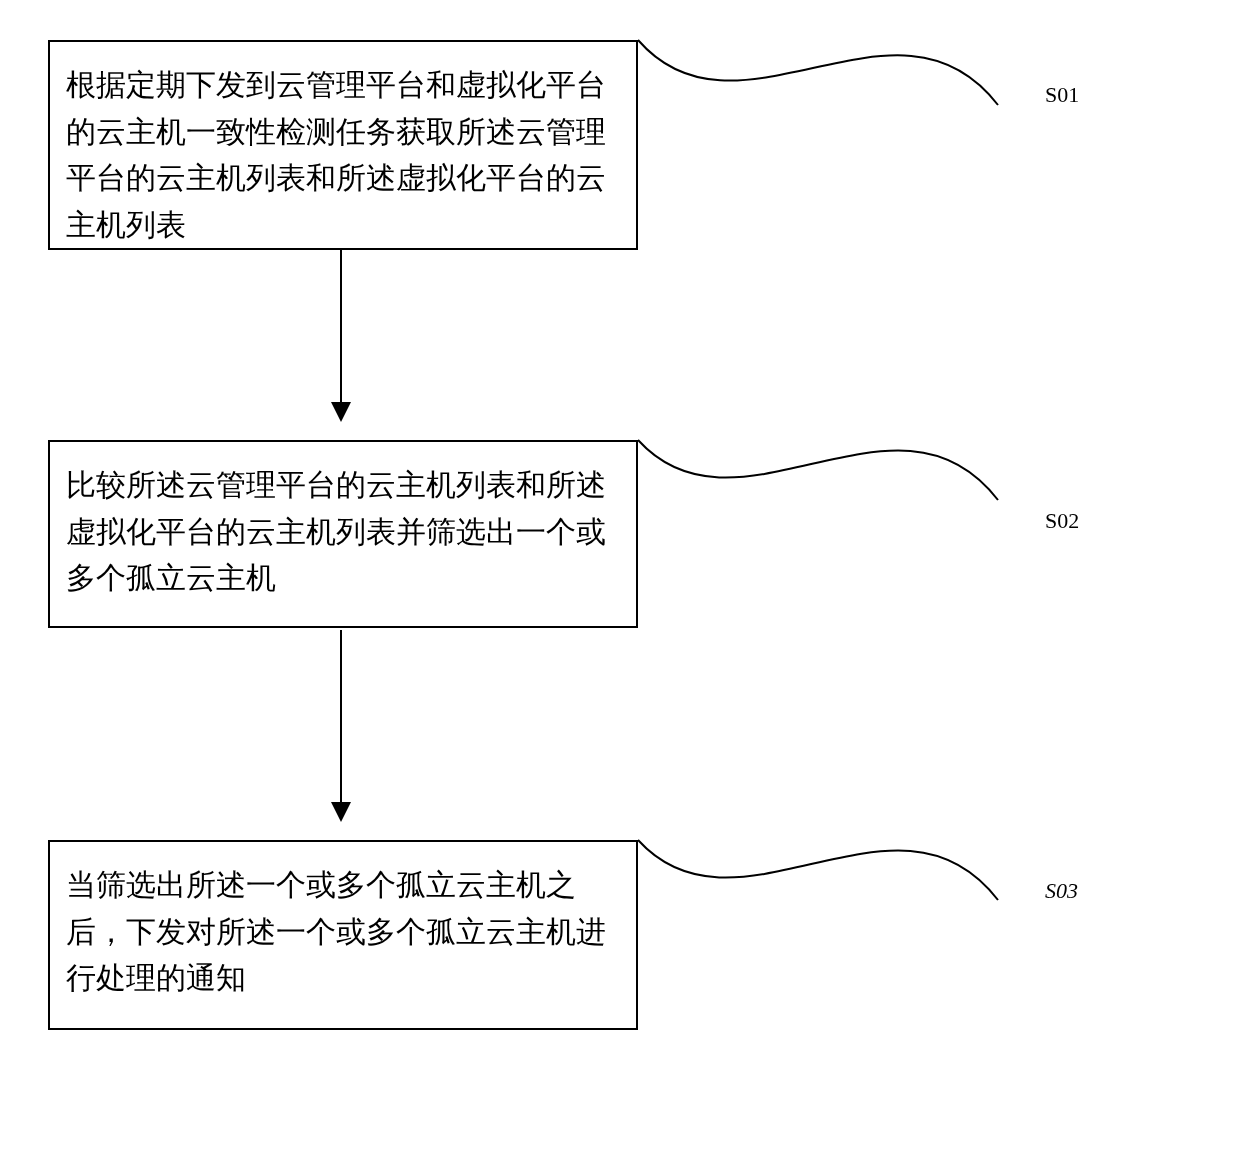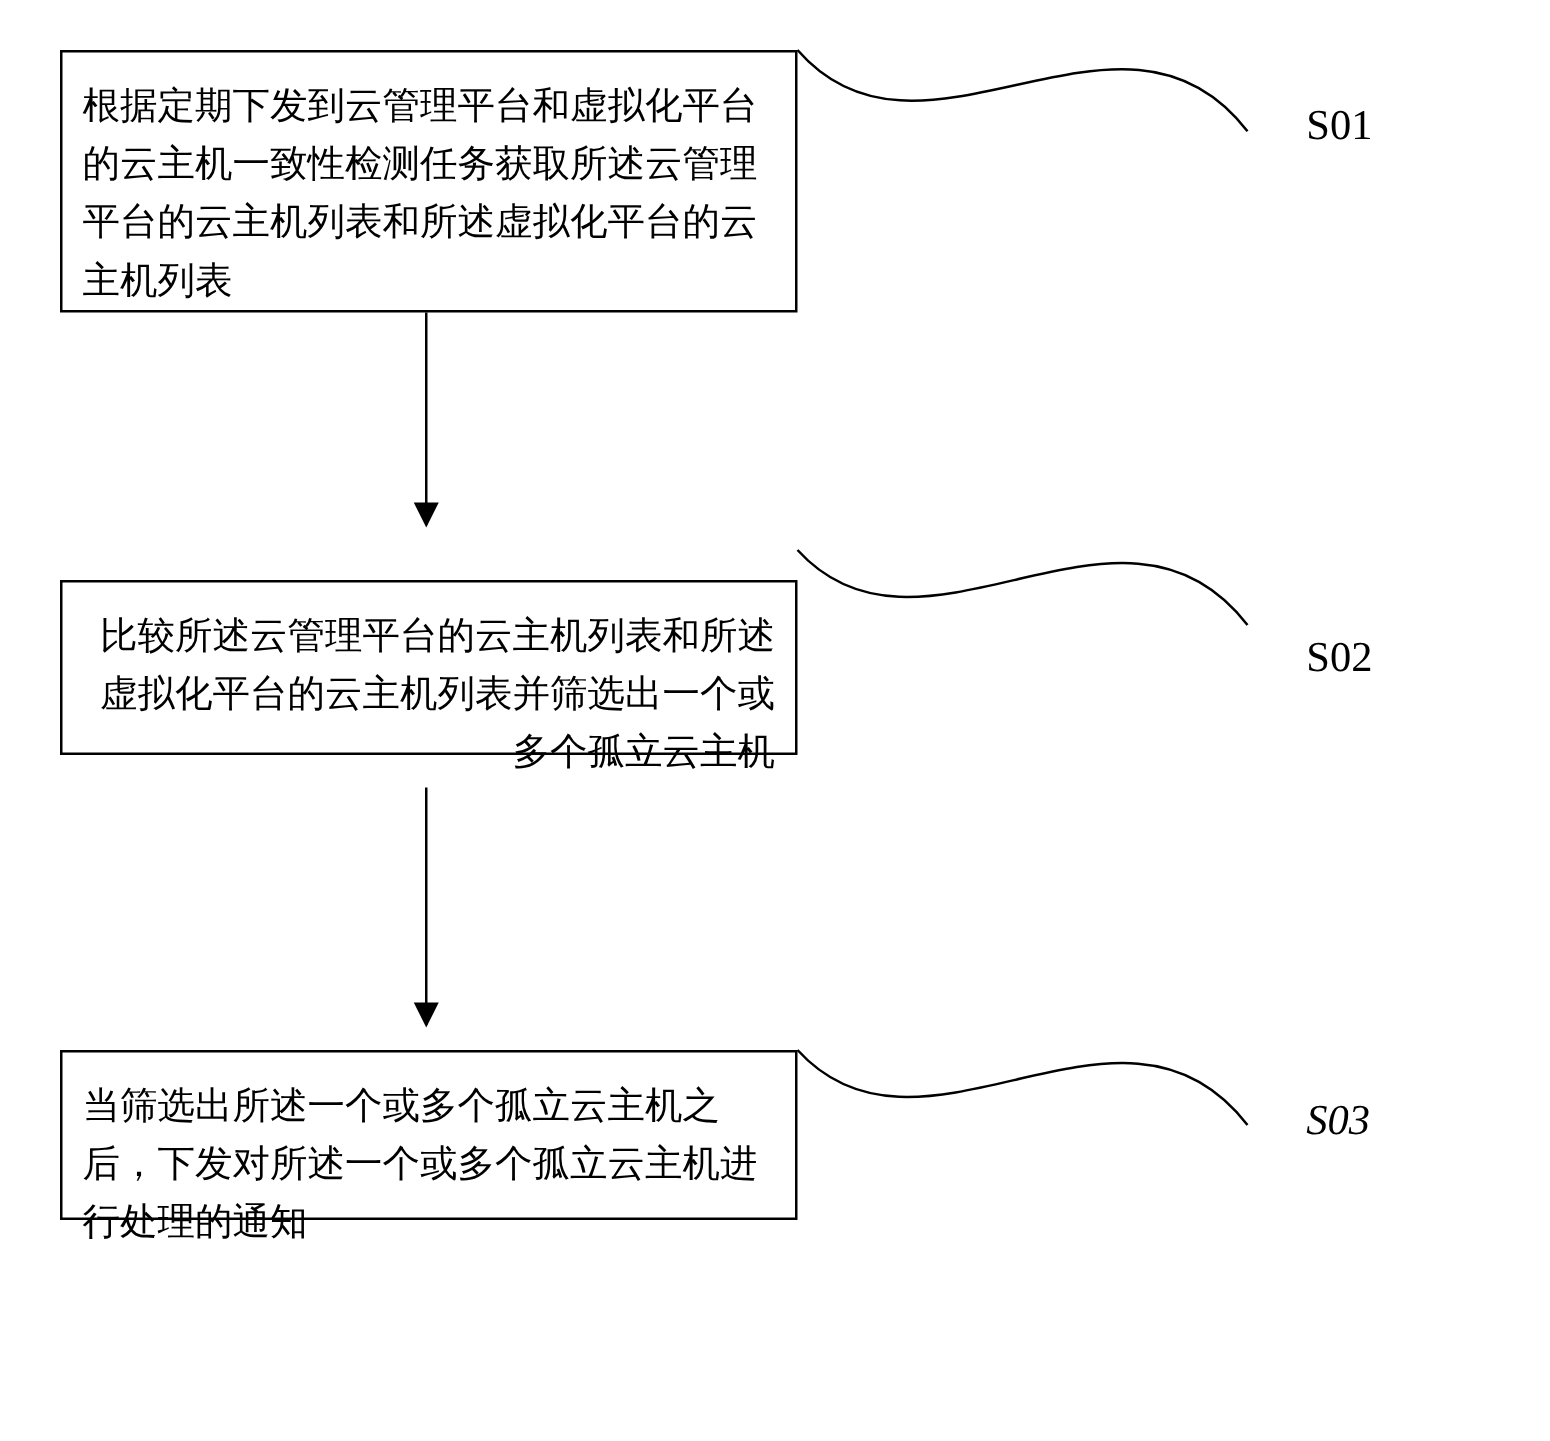--- a/index.html
+++ b/index.html
@@ -34,31 +34,30 @@
     
     .step-box-1 {
       left: 48px;
       top: 40px;
       width: 590px;
       height: 210px;
     }
     
     .step-box-2 {
       left: 48px;
-      top: 464px;
+      top: 440px;
       width: 590px;
-      height: 140px;
-      text-align: right;
+      height: 188px;
     }
     
     .step-box-3 {
       left: 48px;
       top: 840px;
       width: 590px;
-      height: 136px;
+      height: 190px;
     }
     
     .arrow {
       position: absolute;
       left: 340px;
       width: 2px;
       background: #000000;
     }
     
     .arrow-1 {
@@ -104,21 +103,21 @@
     
     .connector-3 {
       left: 638px;
       top: 820px;
       width: 360px;
       height: 130px;
     }
     
     .step-label {
       position: absolute;
-      font-size: 34px;
+      font-size: 22px;
       color: #000000;
       font-family: "Times New Roman", serif;
     }
     
     .label-1 {
       left: 1045px;
       top: 82px;
     }
     
     .label-2 {

